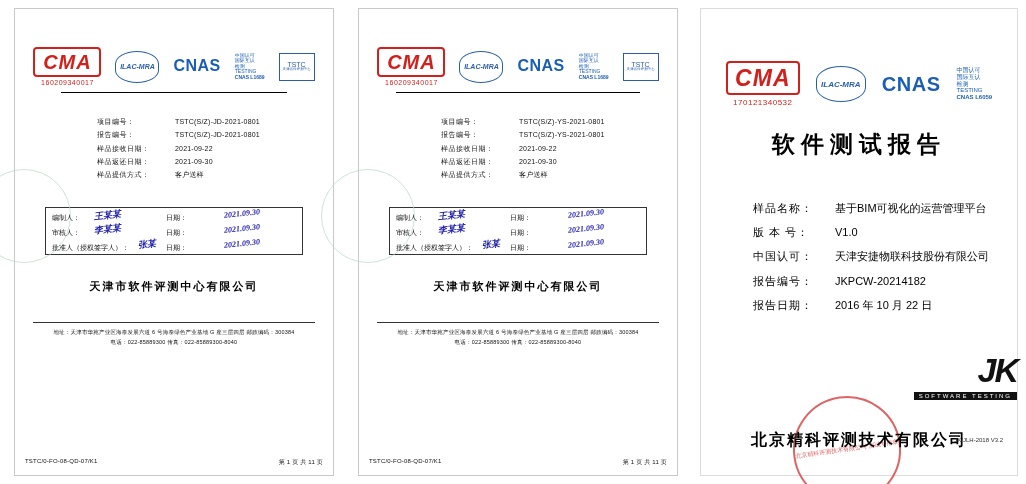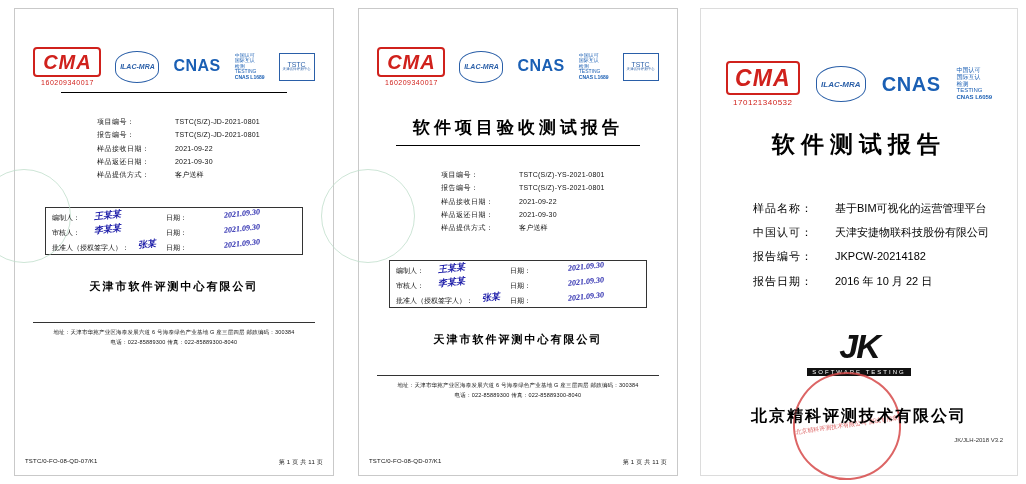--- a/index.html
+++ b/index.html
@@ -71,21 +71,21 @@
   .watermark{
     position:absolute;border:1px solid #bcdcc8;border-radius:50%;
     color:#9fcfb2;opacity:.75;
   }
   
   .r3-title{
     text-align:center;font-weight:bold;letter-spacing:6px;color:#000;
   }
   .r3-kv{display:flex;font-size:11px;line-height:2.2;color:#000;}
   .r3-kv .k{width:82px;letter-spacing:1px;}
-  .jk-logo{display:flex;flex-direction:column;align-items:center;}
+  .jk-logo{display:flex;flex-direction:column;align-items:flex-end;}
   .jk-mark{font-weight:bold;font-style:italic;color:#111;letter-spacing:-2px;}
   .jk-sub{
     background:#111;color:#fff;font-size:6px;letter-spacing:2px;
     padding:1px 5px;margin-top:2px;
   }
   .stamp{
     position:absolute;border:2px solid #d74b4b;border-radius:50%;
     color:#d74b4b;display:flex;align-items:center;justify-content:center;
     text-align:center;opacity:.85;transform:rotate(-8deg);
     font-size:6px;line-height:1.3;
@@ -197,21 +197,20 @@
       <div>检测</div>
       <div>TESTING</div>
       <div style="font-weight:bold;">CNAS L1689</div>
     </div>
     <div class="tstc" style="width:34px;height:26px;font-size:7px;">
       <div>TSTC</div>
       <div style="font-size:3.5px;">天津软件评测中心</div>
     </div>
   </div>
 
-  <div class="rep-title" style="margin-top:30px;font-size:17px;">软件项目验收测试报告</div>
   <div class="rep-rule" style="width:244px;margin-top:6px;"></div>
 
   <div style="margin:22px 0 0 82px;">
     <div class="kv">
       <div class="k">项目编号：</div>
       <div class="v">TSTC(S/Z)-YS-2021-0801</div>
     </div>
     <div class="kv">
       <div class="k">报告编号：</div>
       <div class="v">TSTC(S/Z)-YS-2021-0801</div>
@@ -285,20 +284,24 @@
   </div>
 
   <div class="r3-title" style="margin-top:22px;font-size:23px;">软件测试报告</div>
 
   <div style="margin:36px 0 0 52px;">
     <div class="r3-kv">
       <div class="k">样品名称：</div>
       <div class="v">基于BIM可视化的运营管理平台</div>
     </div>
     <div class="r3-kv">
+      <div class="k">版 本 号：</div>
+      <div class="v">V1.0</div>
+    </div>
+    <div class="r3-kv">
       <div class="k">中国认可：</div>
       <div class="v">天津安捷物联科技股份有限公司</div>
     </div>
     <div class="r3-kv">
       <div class="k">报告编号：</div>
       <div class="v">JKPCW-20214182</div>
     </div>
     <div class="r3-kv">
       <div class="k">报告日期：</div>
       <div class="v">2016 年 10 月 22 日</div>

